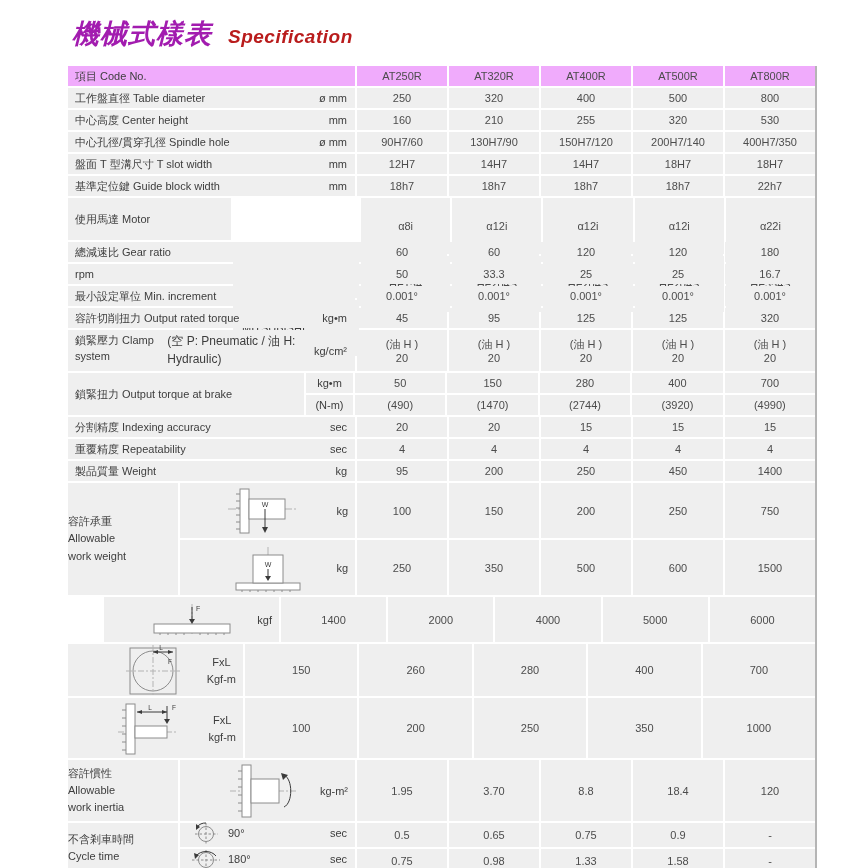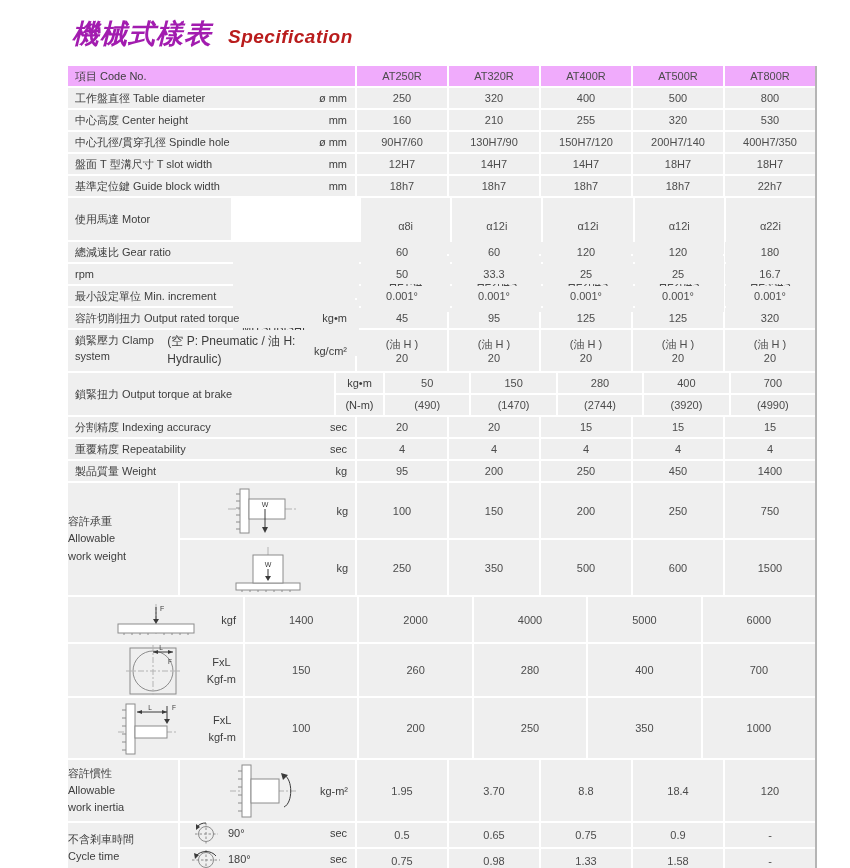--- a/index.html
+++ b/index.html
@@ -27,34 +27,34 @@
 
   
   .h20 { height: 20px; }
   .h41 { height: 41px; }
   .h42 { height: 42px; }
   .h50 { height: 50px; }
   .h61 { height: 61px; }
   .h112 { height: 112px; }
   .h161 { height: 161px; }
   .sub-row.h24 { height: 24px; }
-  .sub-row.h39 { height: 39px; }
+  .sub-row.h39 { height: 39px; margin-left: 36px; }
   .sub-row.h54 { height: 54px; }
   .sub-row.h55 { height: 55px; }
   .sub-row.h64 { height: 64px; }
 
   
   .label { width: 287px; flex: none; justify-content: space-between; padding: 2px 8px 2px 7px; }
   .val { flex: 1 1 0; justify-content: center; text-align: center; color: #4c4c4c; }
   .vals { display: contents; }
   .pre { white-space: pre-line; }
 
   .motor-label { width: 163px; flex: none; padding-left: 7px; }
   .brand { width: 126px; flex: none; padding-left: 9px; margin-top: 44px; }
-  .brake-label { width: 266px; flex: none; padding-left: 7px; }
+  .brake-label { width: 236px; flex: none; padding-left: 7px; }
   .unit-sm { width: 47px; flex: none; justify-content: center; }
 
   .sub-col { flex: 1 1 0; display: flex; flex-direction: column; gap: 2px; }
   .sub-row { display: flex; gap: 2px; flex: 1 1 0; }
 
   .sec-label { width: 110px; flex: none; line-height: 1.55; }
   .diagram-cell { width: 175px; flex: none; position: relative; justify-content: center; }
   .diagram-cell .unit { position: absolute; right: 7px; top: 50%; transform: translateY(-50%);
                         text-align: center; white-space: pre-line; line-height: 1.5; }
 

